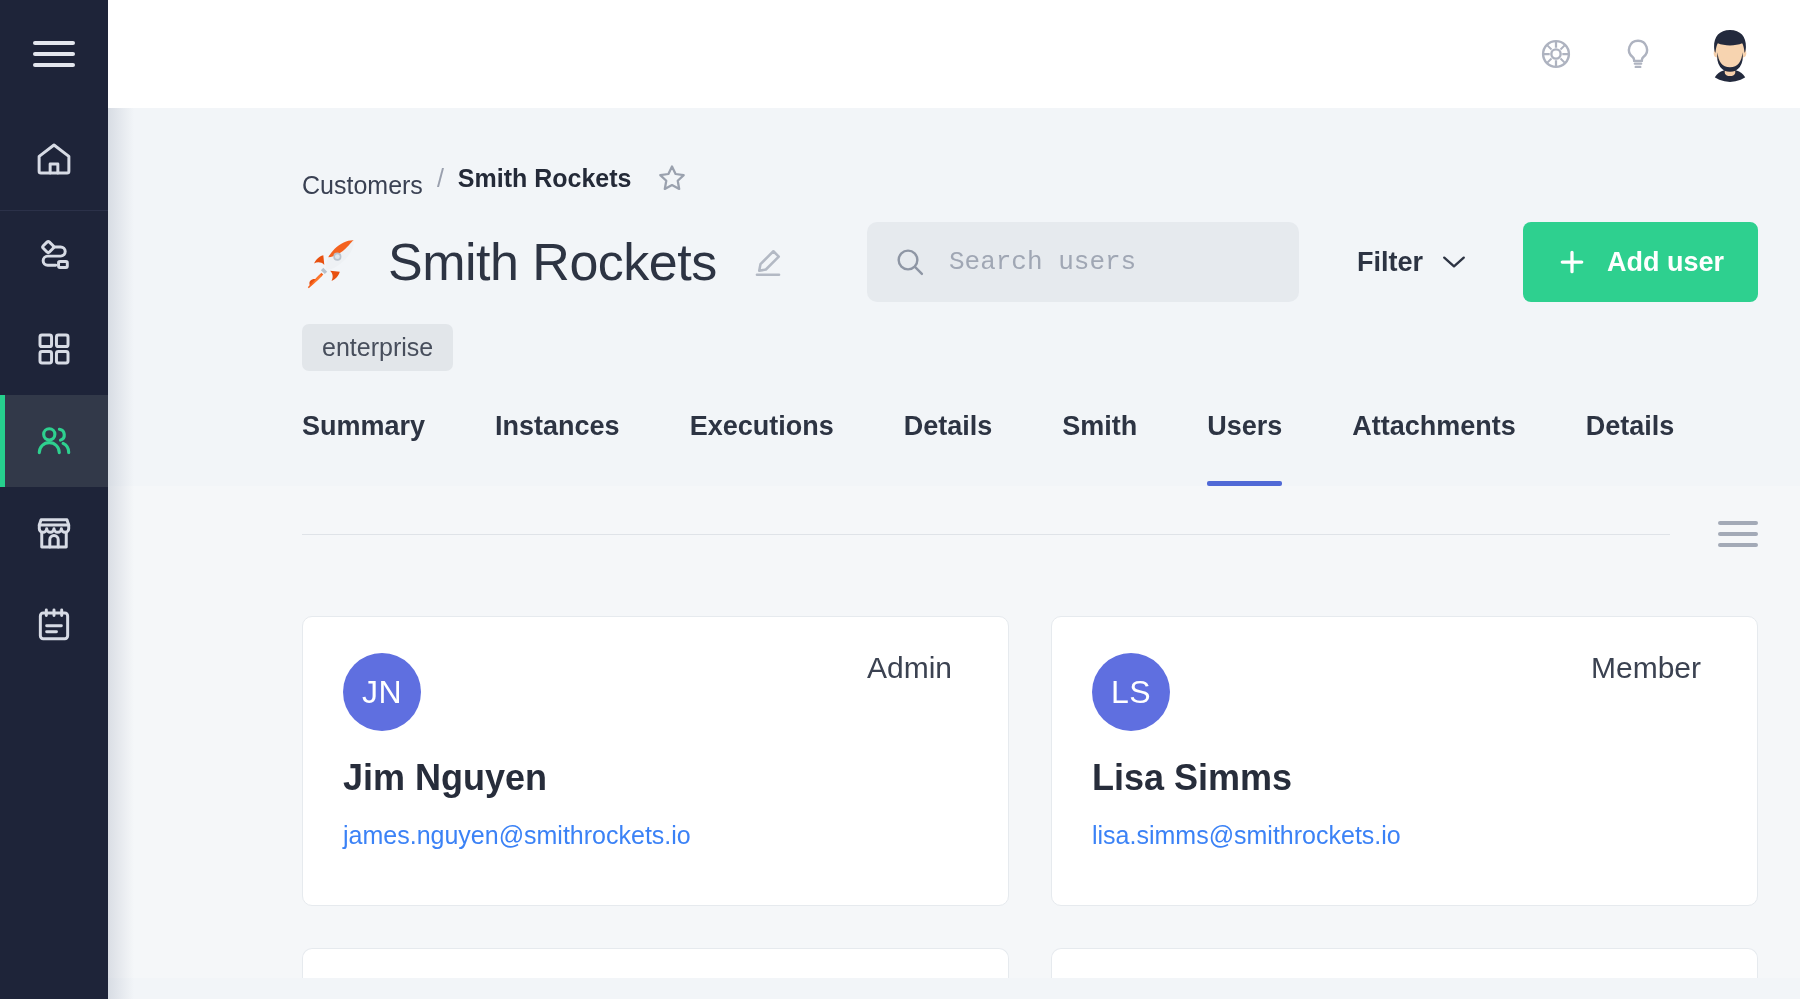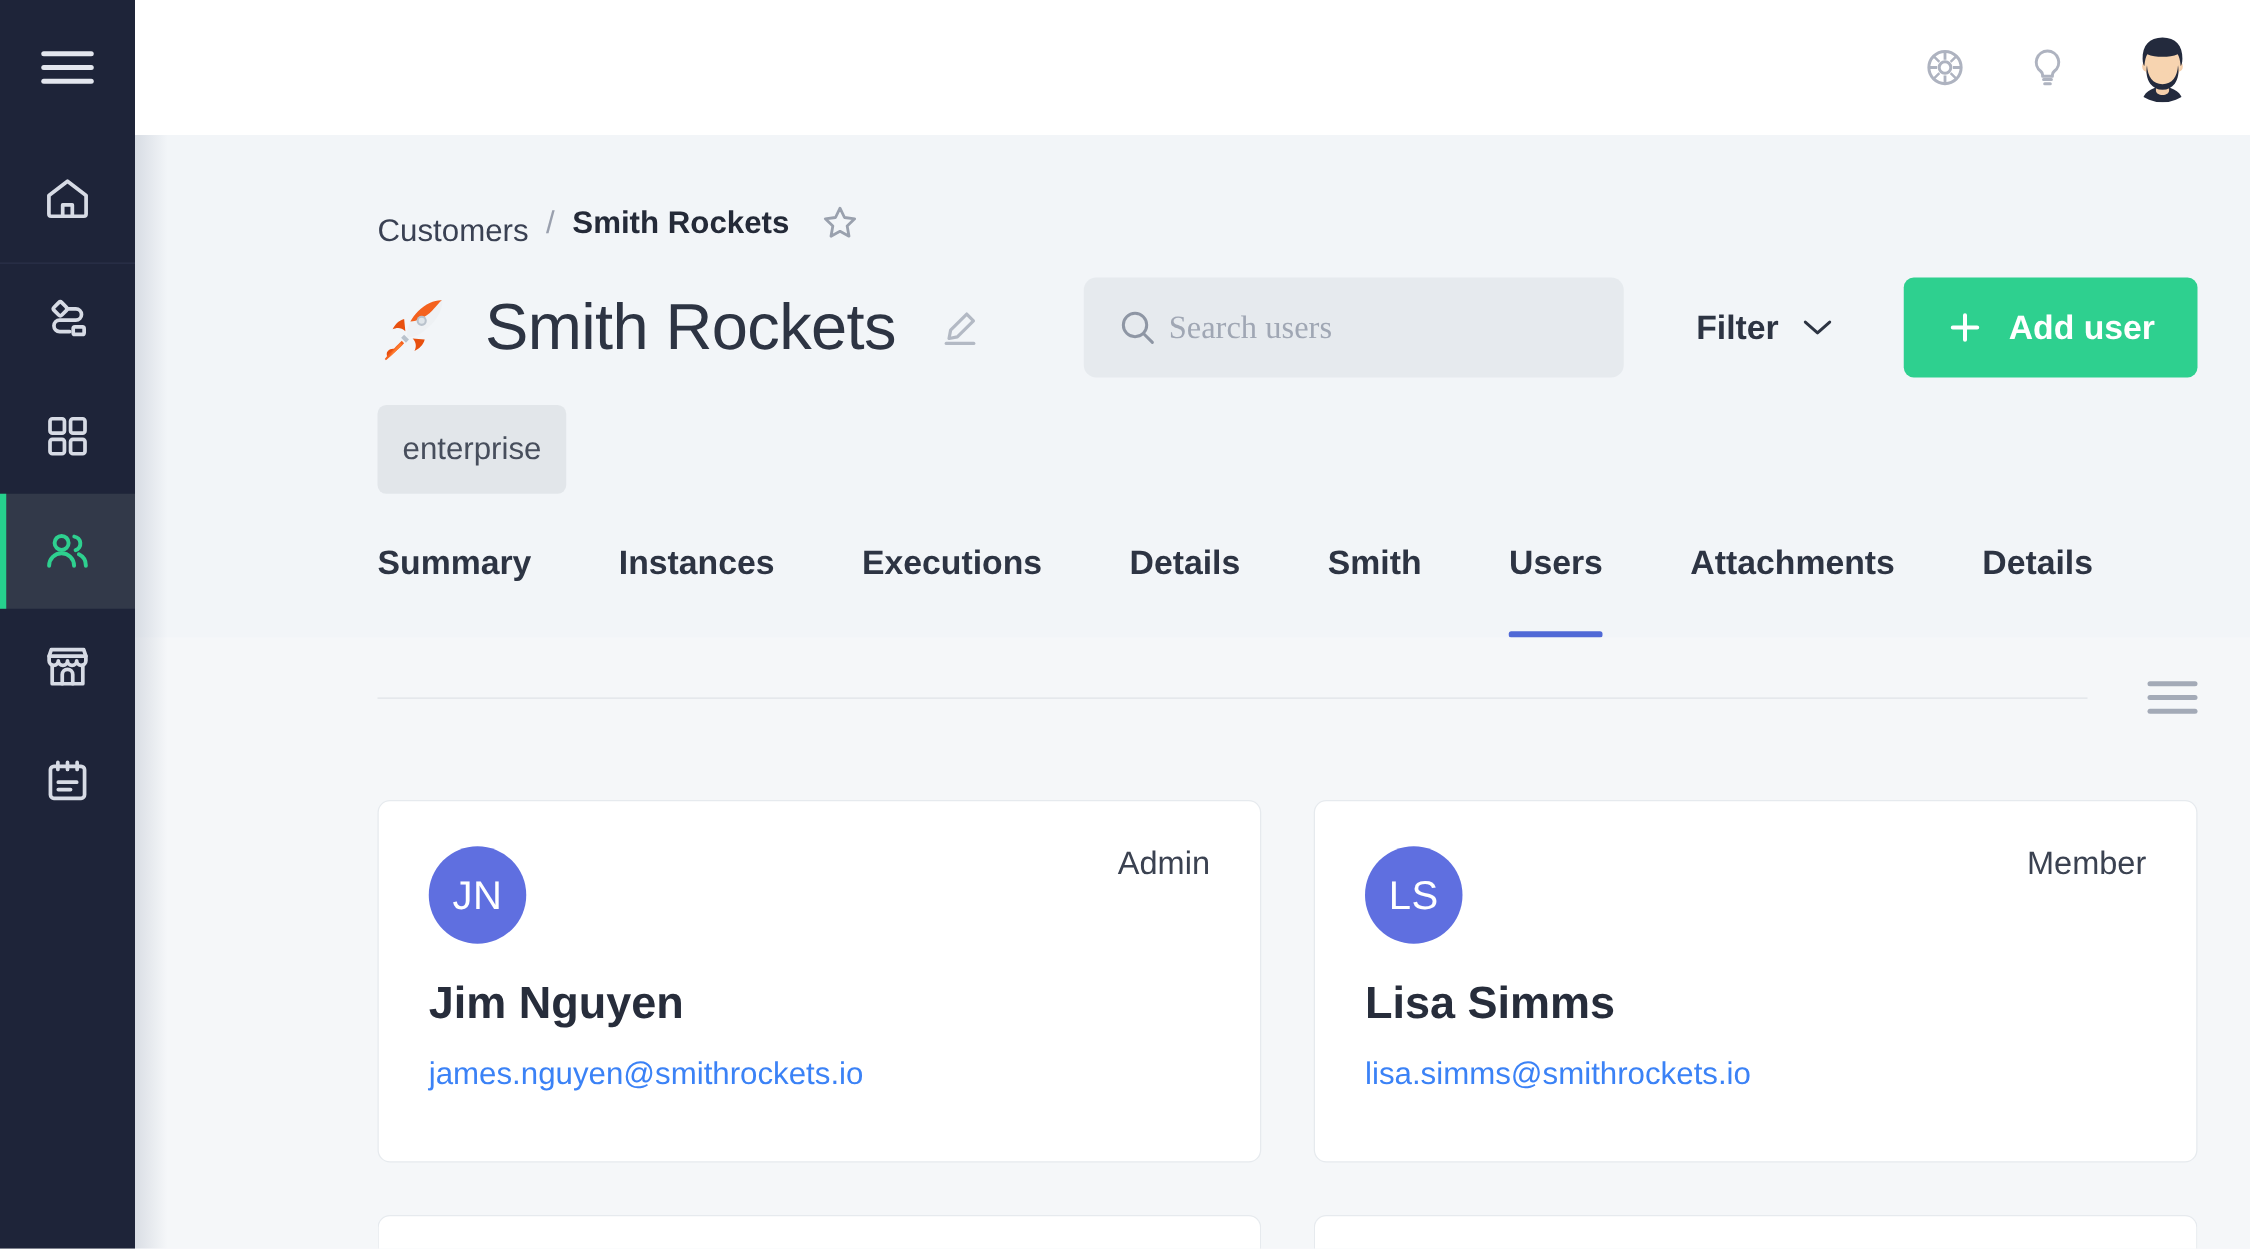--- a/index.html
+++ b/index.html
@@ -83,22 +83,22 @@
 
   .head-actions { display: flex; align-items: center; margin-left: auto; gap: 0; }
   .search-box {
     width: 432px; height: 80px; background: #e6eaee; border-radius: 10px;
     display: flex; align-items: center; padding: 0 26px; cursor: text;
   }
   .search-icon { width: 34px; height: 34px; flex: 0 0 34px; display: block; }
   .search-icon svg { width: 100%; height: 100%; display: block; }
   .search-input {
     border: none; outline: none; background: transparent;
-    font-family: Liberation Serif, serif;
-    font-size: 26px; color: #5a6271; margin-left: 8px; width: 100%;
+    font-family: Liberation Mono, monospace;
+    font-size: 26px; color: #5a6271; margin-left: 22px; width: 100%;
   }
   .search-input::placeholder { color: #a0a7b4; }
 
   .filter-btn {
     display: flex; align-items: center; gap: 18px;
     margin-left: 58px; cursor: pointer;
     font-size: 27px; font-weight: bold; color: #2d3443; justify-content: space-between;
   }
   .chev-icon { width: 26px; height: 16px; display: block; }
   .chev-icon svg { width: 100%; height: 100%; display: block; }
@@ -109,21 +109,21 @@
     display: flex; align-items: center; gap: 20px; cursor: pointer;
     color: #ffffff; font-size: 27px; font-weight: bold;
     font-family: "Liberation Sans", sans-serif;
   }
   .plus-icon { width: 30px; height: 30px; display: block; }
   .plus-icon svg { width: 100%; height: 100%; display: block; }
 
   .badge-row { padding: 22px 0 0 194px; }
   .badge {
     display: inline-block; background: #e2e6ea; color: #474e5c;
-    border-radius: 7px; padding: 21px 20px; font-size: 25px;
+    border-radius: 7px; padding: 9px 20px; font-size: 25px;
   }
 
   .tabs {
     display: flex; align-items: flex-end; gap: 0;
     padding: 40px 0 0 194px;
   }
   .tab {
     font-size: 27px; font-weight: bold; color: #2d3443;
     padding-bottom: 44px; margin-right: 70px; cursor: pointer;
     position: relative; white-space: nowrap;
@@ -146,22 +146,22 @@
 
   .cards {
     display: grid; grid-template-columns: 1fr 1fr; gap: 42px;
     padding-top: 34px;
   }
   .card {
     background: #ffffff; border: 1px solid #e6eaee; border-radius: 10px;
     padding: 36px 40px 46px 40px; position: relative; min-height: 290px;
   }
   .card-role {
-    position: absolute; top: 34px; right: 40px;
-    font-size: 26px; color: #3b4251;
+    position: absolute; top: 34px; right: 56px;
+    font-size: 30px; color: #3b4251;
   }
   .card-avatar {
     width: 78px; height: 78px; border-radius: 50%;
     background: #5f6fe0; color: #ffffff;
     display: flex; align-items: center; justify-content: center;
     font-size: 32px; letter-spacing: 0.5px;
   }
   .card-name { font-size: 36px; font-weight: bold; color: #272d3b; margin-top: 26px; }
   .card-email { font-size: 25px; color: #3b82f6; margin-top: 22px; }
 

